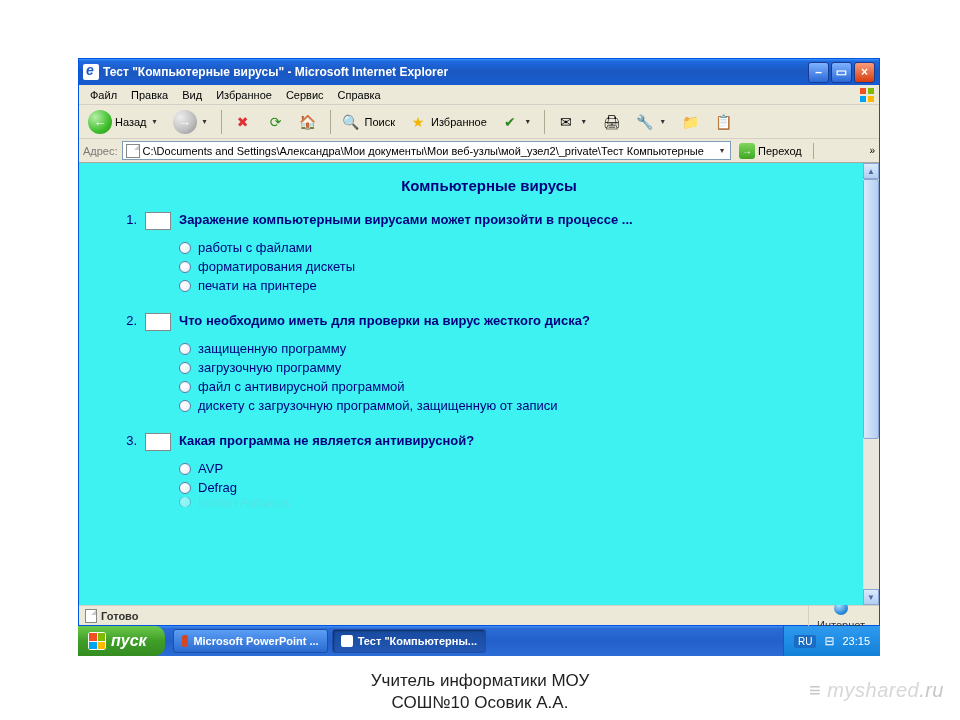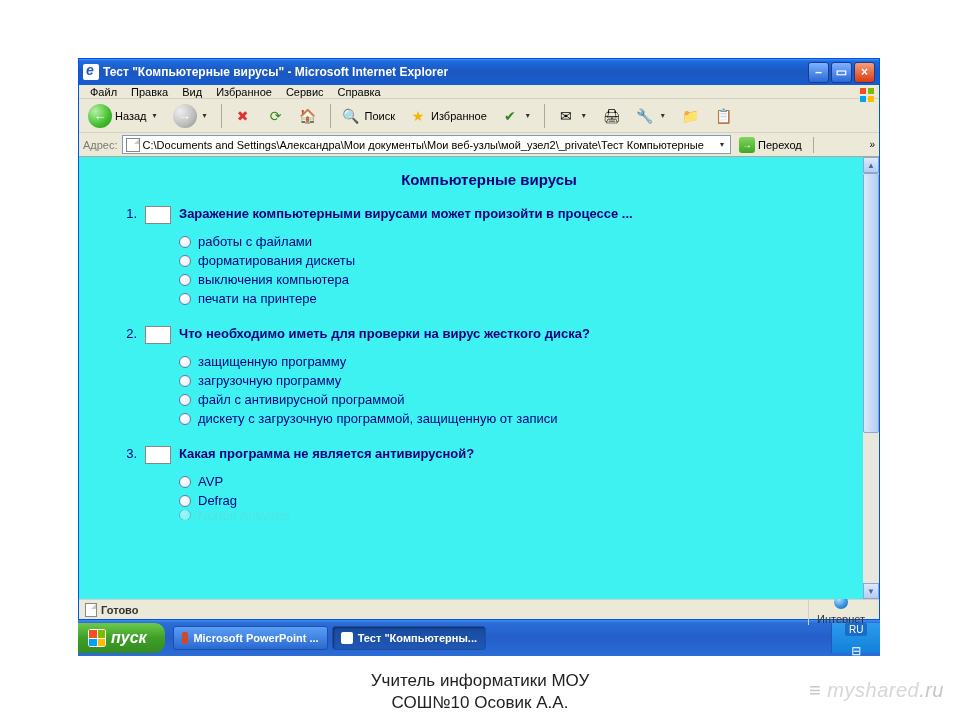--- a/index.html
+++ b/index.html
@@ -7,21 +7,21 @@
   .outer { position: absolute; left: 78px; top: 58px; width: 802px; height: 576px; }
   .window { width: 100%; background: #ece9d8; border: 1px solid #0054e3; }
   .titlebar { height: 26px; background: linear-gradient(to bottom,#3a95ff 0%,#1f6ae0 8%,#1b59c2 45%,#1b59c2 55%,#175bd0 100%); display: flex; align-items:center; padding: 0 4px; color:#fff; font-weight:bold; font-size:12px; }
   .titlebar .ie-icon { width:16px; height:16px; margin-right:4px; background:#fff; border-radius:2px; position:relative; }
   .titlebar .ie-icon:before { content:"e"; color:#1b59c2; font-style:italic; font-weight:bold; position:absolute; left:3px; top:-2px; font-size:14px; }
   .titlebar .title-text { flex:1; white-space:nowrap; overflow:hidden; }
   .win-btns { display:flex; gap:2px; }
   .win-btn { width:21px; height:21px; border-radius:3px; display:flex; align-items:center; justify-content:center; color:#fff; font-weight:bold; font-size:12px; border:1px solid #1a3b8f; }
   .win-min,.win-max { background:linear-gradient(to bottom,#7eb1ff,#2a69d6); }
   .win-close { background:linear-gradient(to bottom,#f89e7a,#d83c0e); }
-  .menubar { height:14px; background:#ece9d8; display:flex; align-items:center; padding:4px 4px; border-bottom:1px solid #d4d0c8; position:relative; }
+  .menubar { height:20px; background:#ece9d8; display:flex; align-items:center; padding:4px 4px; border-bottom:1px solid #d4d0c8; position:relative; }
   .menubar span { padding:2px 7px; color:#000; cursor:default; }
   .flag { position:absolute; right:4px; top:2px; width:16px; height:16px; }
   .toolbar { height:34px; background:#ece9d8; display:flex; align-items:center; padding:0 4px; border-bottom:1px solid #d4d0c8; gap:3px; }
   .tbtn { height:26px; display:flex; align-items:center; padding:0 4px; gap:3px; border:1px solid transparent; border-radius:3px; cursor:pointer; }
   .round { width:24px; height:24px; border-radius:50%; display:flex; align-items:center; justify-content:center; color:#fff; font-weight:bold; font-size:13px; }
   .green { background:radial-gradient(circle at 30% 30%,#b7f0a7,#3fbf2d 60%,#2a8a1d); }
   .gray { background:radial-gradient(circle at 30% 30%,#eee,#bdbdbd 60%,#888); }
   .dd { width:10px; text-align:center; color:#333; font-size:8px; }
   .sep { width:1px; height:24px; background:#b0a890; margin:0 3px; }
   .smicon { width:20px; height:20px; display:flex; align-items:center; justify-content:center; font-size:14px; }
@@ -39,27 +39,27 @@
   .qrow { display:flex; align-items:flex-start; gap:8px; margin-bottom:6px; }
   .qnum { width:18px; text-align:right; color:#00007f; font-size:13px; }
   .qbox { width:26px; height:18px; background:#fff; border:1px solid #888; }
   .qtext { font-weight:bold; font-size:13px; color:#00007f; }
   .opts { margin:8px 0 18px 60px; }
   .opt { display:flex; align-items:center; gap:7px; font-size:13px; color:#00007f; padding:2px 0; }
   .radio { width:12px; height:12px; border:1px solid #5a7fa5; border-radius:50%; background:radial-gradient(circle at 35% 35%,#fff,#e4ecf6); }
   .statusbar { height:20px; background:#ece9d8; border-top:1px solid #d4d0c8; display:flex; align-items:center; padding:0 6px; font-size:11px; color:#333; }
   .statusbar .st-left { flex:1; display:flex; align-items:center; gap:4px;font-weight:bold; }
   .statusbar .st-right { display:flex; align-items:center; gap:4px; padding:0 8px; border-left:1px solid #d4d0c8;flex-direction:column; }
-  .taskbar { width:100%; height:36px; background:linear-gradient(to bottom,#3f8ef3 0%,#2b6cd6 8%,#245fca 50%,#2b6cd6 100%); display:flex; align-items:center; }
+  .taskbar { width:100%; height:30px; background:linear-gradient(to bottom,#3f8ef3 0%,#2b6cd6 8%,#245fca 50%,#2b6cd6 100%); display:flex; align-items:center; }
   .start { height:30px; background:linear-gradient(to bottom,#6cca4a,#3f9e28 50%,#338c20); color:#fff; font-weight:bold; font-style:italic; font-size:16px; padding:0 18px 0 10px; display:flex; align-items:center; border-radius:0 10px 10px 0; gap:5px; cursor:pointer; }
   .start .logo { width:18px; height:18px; background:#fff; border-radius:3px; display:grid; grid-template:1fr 1fr/1fr 1fr; gap:1px; padding:1px; }
   .start .logo span:nth-child(1){background:#f25022}.start .logo span:nth-child(2){background:#7fba00}.start .logo span:nth-child(3){background:#00a4ef}.start .logo span:nth-child(4){background:#ffb900}
   .taskitem { height:24px; margin:0 2px; padding:0 8px; background:linear-gradient(to bottom,#5a9ef5,#2a6ad0); border:1px solid #1d4ea8; border-radius:3px; color:#fff; display:flex; align-items:center; gap:5px; font-size:11px; cursor:pointer; max-width:155px; overflow:hidden; white-space:nowrap;font-weight:bold; }
   .taskitem.active { background:linear-gradient(to bottom,#184a9e,#2157b4); box-shadow:inset 1px 1px 2px rgba(0,0,0,.4); }
-  .tray { margin-left:auto; height:30px; background:linear-gradient(to bottom,#2e9bf0,#1280d8); display:flex; align-items:center; padding:0 10px; gap:8px; color:#fff; font-size:11px; border-left:1px solid #1a5bb8;flex-direction:column; }
+  .tray { margin-left:auto; height:30px; background:linear-gradient(to bottom,#2e9bf0,#1280d8); display:flex; align-items:center; padding:0 10px; gap:8px; color:#fff; font-size:11px; border-left:1px solid #1a5bb8; }
   .lang { background:#1a6cc4; padding:1px 4px; border-radius:2px; font-size:10px; }
   .footer-text { position:absolute; bottom:6px; left:0; right:0; text-align:center; font-family:Arial; font-size:17px; color:#222; line-height:1.3; }
   .watermark { position:absolute; right:16px; bottom:18px; color:#d7d7d7; font-family:Arial; font-size:20px; letter-spacing:.5px; font-style:italic; }
   .watermark b { color:#c7c7c7; font-style:normal; }
   .scrollbar { position:absolute; right:0; top:0; bottom:0; width:16px; background:#e9e6dd; }
   .sb-btn { height:16px; background:linear-gradient(to bottom,#dbe9fb,#b4cef0); border:1px solid #8aa7d4; display:flex; align-items:center; justify-content:center; font-size:8px; color:#4a6aa0; }
   .sb-thumb { position:absolute; left:0; right:0; top:16px; height:260px; background:linear-gradient(to right,#dbe9fb,#b4cef0); border:1px solid #8aa7d4; border-radius:2px; }
   .globe { width:14px; height:14px; border-radius:50%; background:radial-gradient(circle at 35% 30%,#b3e2ff,#2a88d8 65%,#1560a8); }
   .doc-icon { width:14px; height:14px; background:#fff; border:1px solid #888; position:relative; }
   .doc-icon:before{content:"";position:absolute;right:0;top:0;border-width:0 0 5px 5px;border-style:solid;border-color:transparent transparent #ccc transparent;}
@@ -178,24 +178,20 @@
               <div class="opt">
                 <div class="radio"></div>
                 <span>работы с файлами</span>
               </div>
               <div class="opt">
                 <div class="radio"></div>
                 <span>форматирования дискеты</span>
               </div>
               <div class="opt">
                 <div class="radio"></div>
-                <span>выключения компьютера</span>
-              </div>
-              <div class="opt">
-                <div class="radio"></div>
                 <span>печати на принтере</span>
               </div>
             </div>
             <div class="qrow">
               <div class="qnum">2.</div>
     <div class="qbox"></div>
     <div class="qtext">Что необходимо иметь для проверки на вирус жесткого диска?</div>
             </div>
             <div class="opts">
               <div class="opt">

